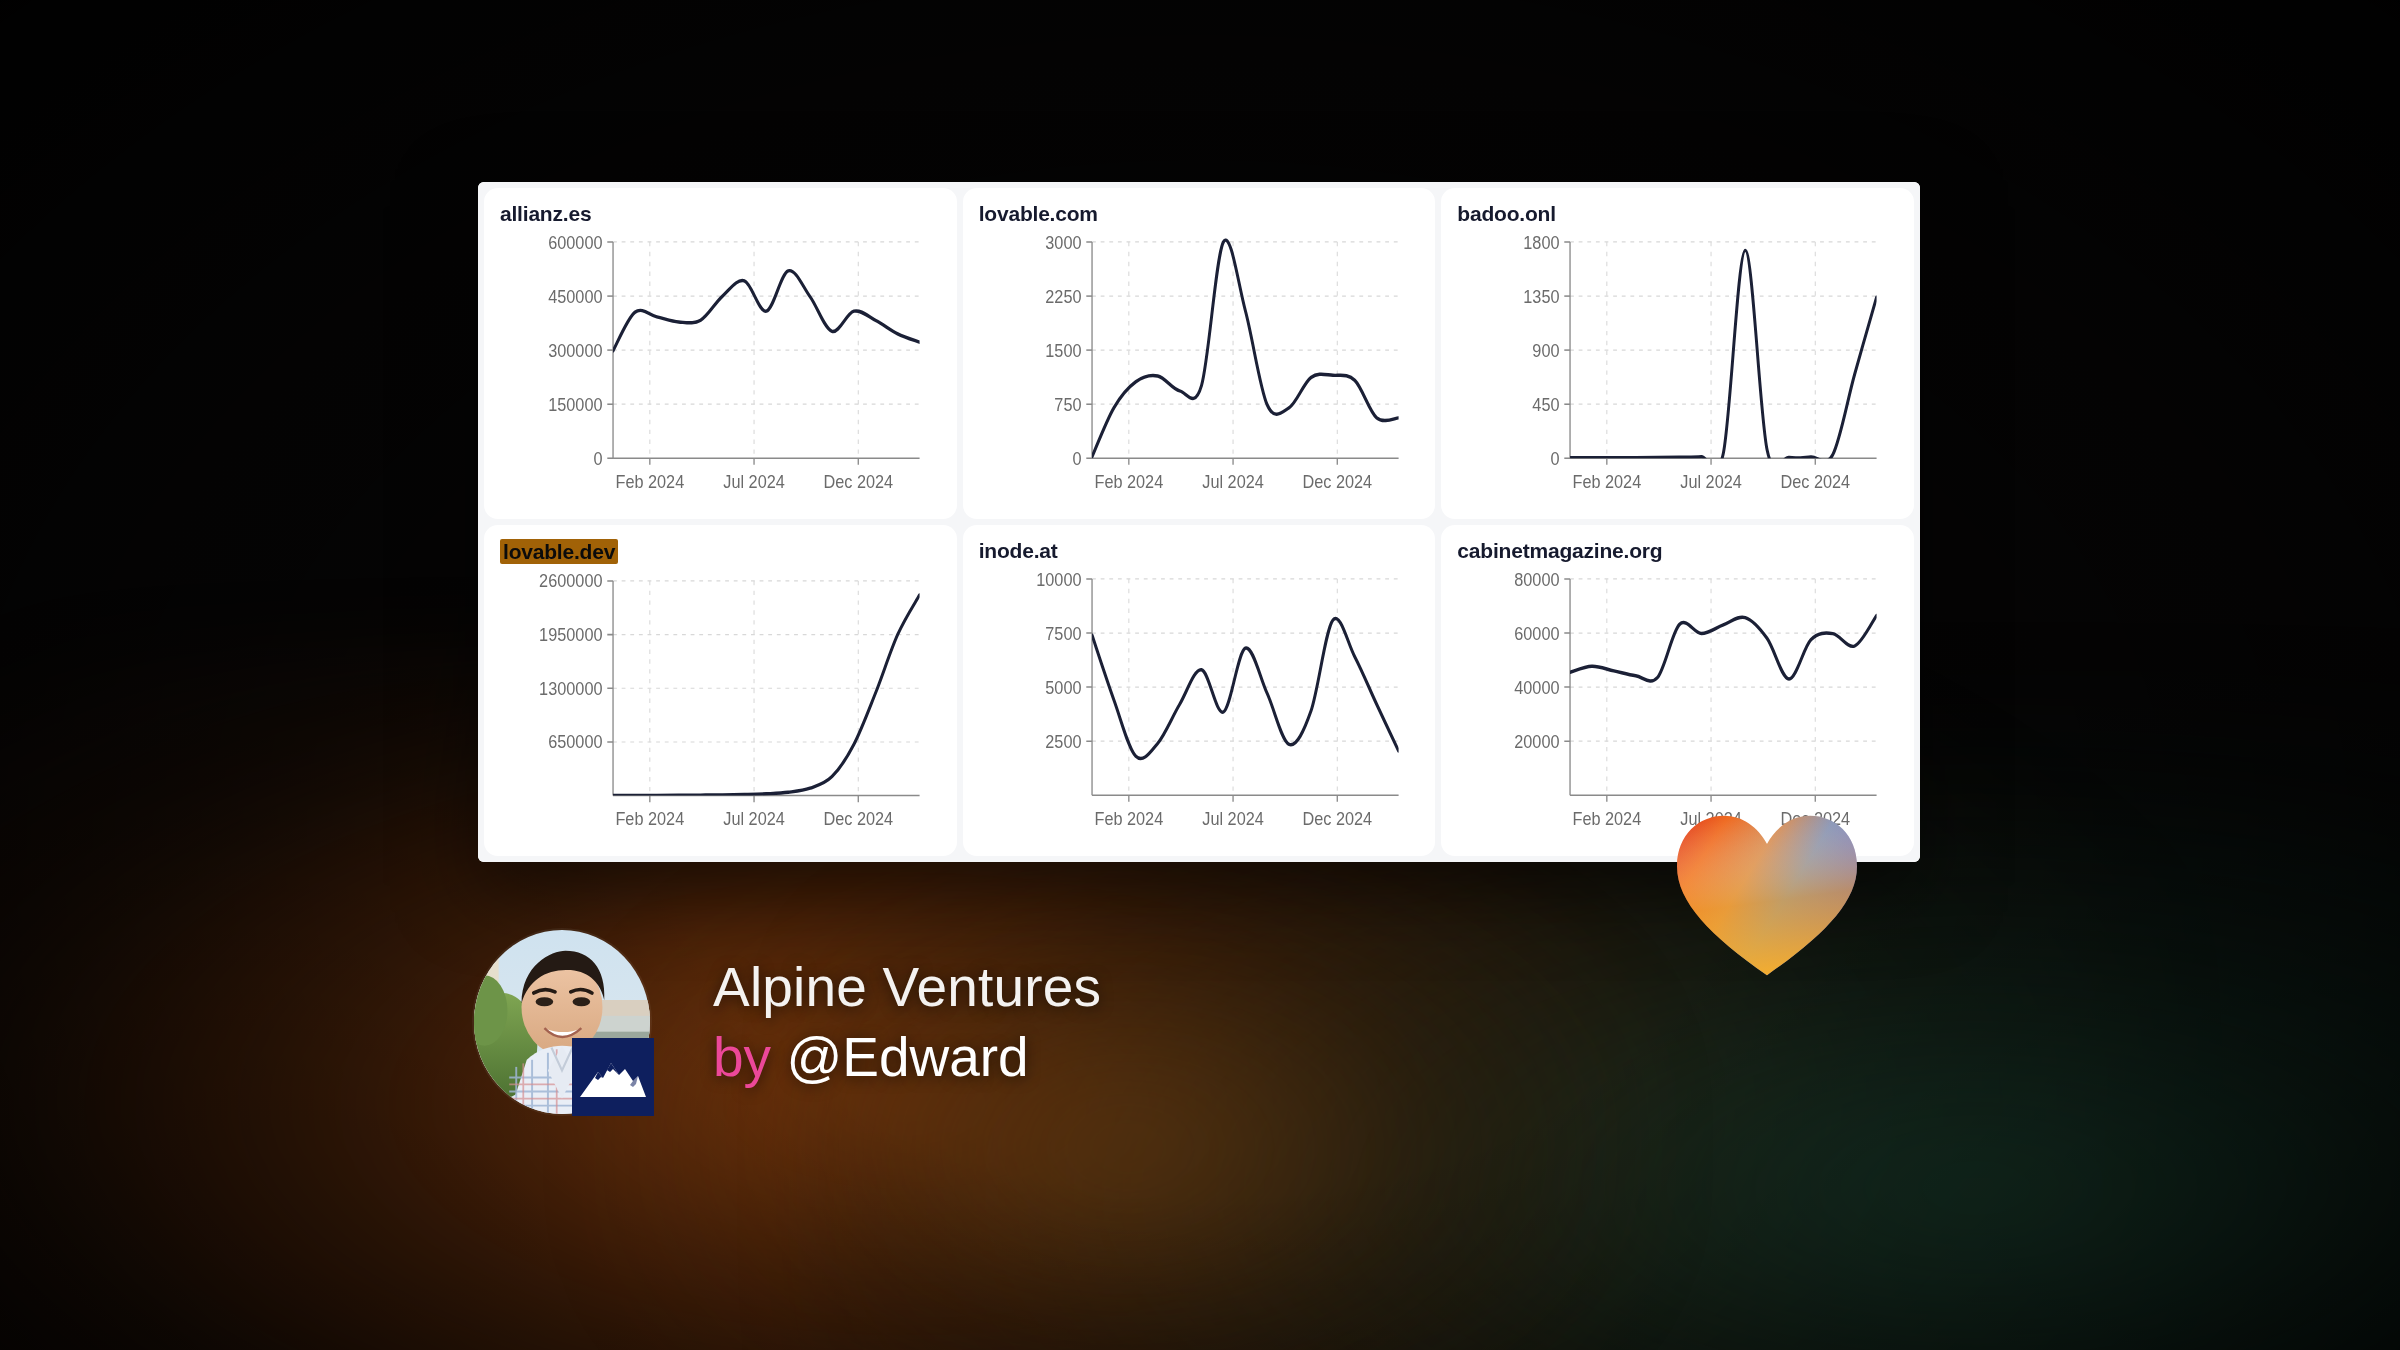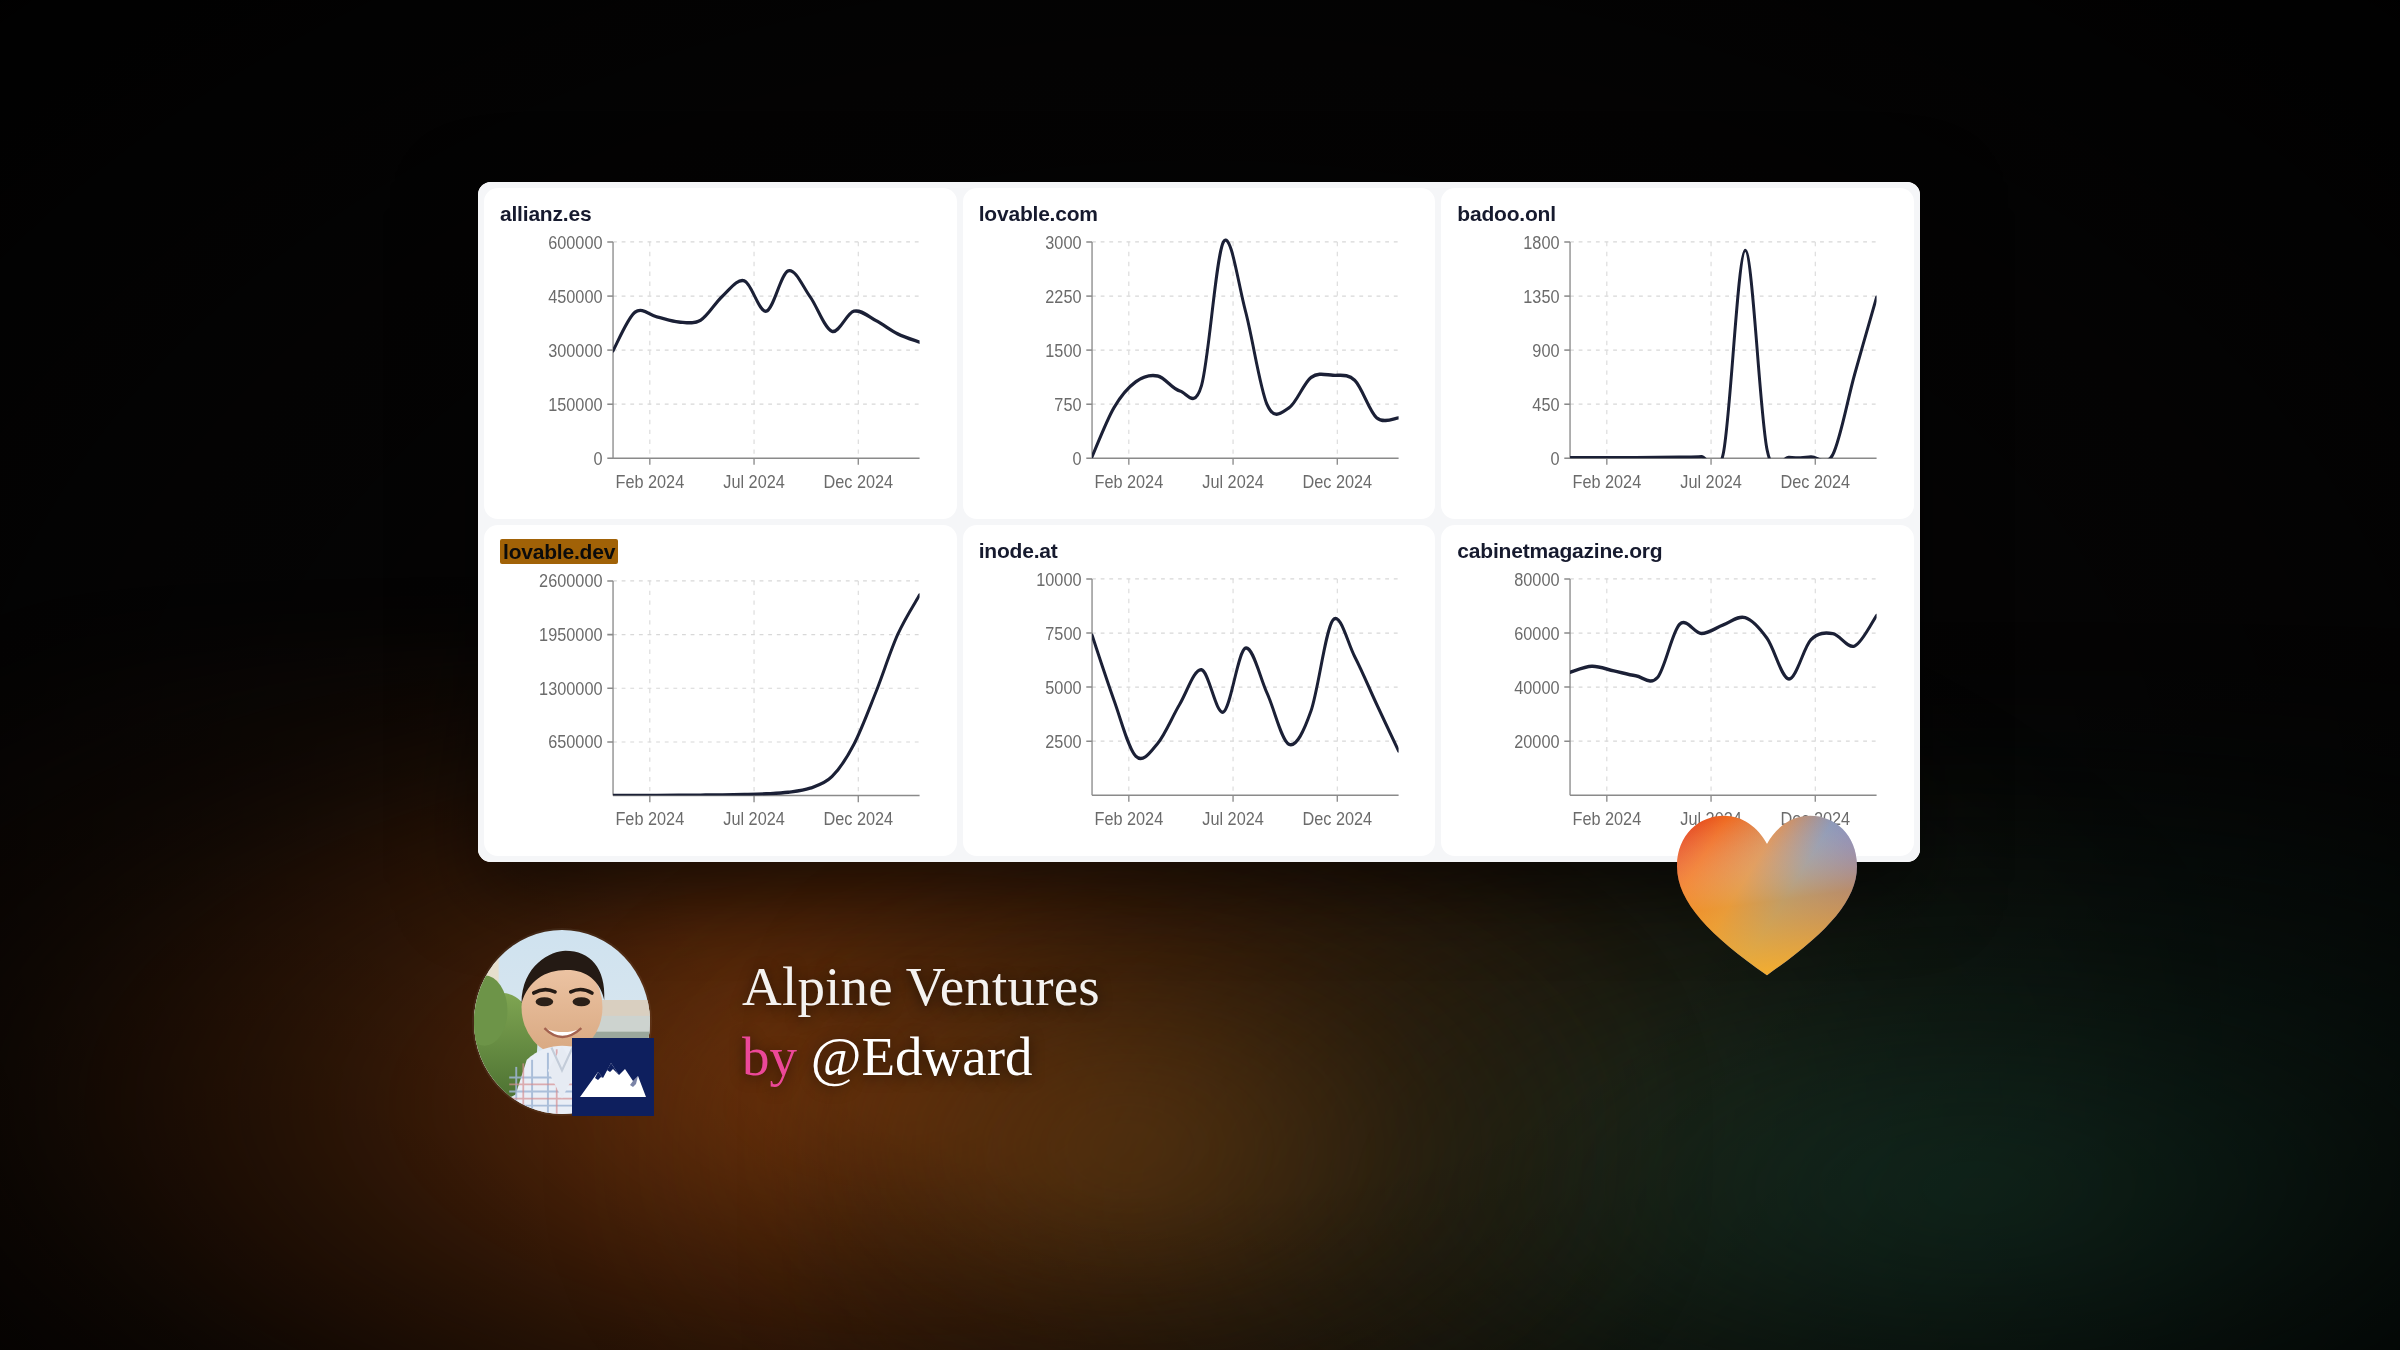--- a/index.html
+++ b/index.html
@@ -27,21 +27,21 @@
     filter:blur(46px);
   }
   #bg-vignette {
     position:absolute; inset:0;
     background:radial-gradient(ellipse at 50% 62%, rgba(0,0,0,0) 30%, rgba(0,0,0,0.42) 68%, rgba(0,0,0,0.92) 100%);
   }
 
   
   #dashboard-panel {
     position:absolute; left:478px; top:182px; width:1442px; height:680px;
-    background:#ffffff; border-radius:13px; overflow:hidden;
+    background:#ffffff; border-radius:6px; overflow:hidden;
     box-shadow:0 24px 80px rgba(0,0,0,0.55);
   }
   #chart-grid {
     display:grid;
     grid-template-columns:repeat(3, 1fr);
     grid-template-rows:repeat(2, 1fr);
     gap:0px;
     width:100%; height:100%;
     background:#f5f6f8;
     padding:3px;
@@ -89,21 +89,21 @@
     border-radius:50%; overflow:hidden;
     box-shadow:0 0 0 2px rgba(255,255,255,0.06);
   }
   #avatar-photo svg { width:100%; height:100%; display:block; }
   #avatar-badge {
     position:absolute; left:100px; top:110px; width:82px; height:78px;
     background:#0e1f5e; display:flex; align-items:center; justify-content:center;
   }
   #avatar-badge svg { width:70px; height:44px; display:block; }
 
-  #footer-text { margin-left:90px;font-family:Liberation Serif, serif; }
+  #footer-text { margin-left:61px; }
   #footer-title {
     font-size:55px; font-weight:400; color:#f4f2f0;
     letter-spacing:0.2px; line-height:1.02;
     text-shadow:0 2px 14px rgba(0,0,0,0.6);
   }
   #footer-sub {
     font-size:55px; font-weight:400; line-height:1.02; margin-top:13px;
     text-shadow:0 2px 14px rgba(0,0,0,0.6);
   }
   .by-word { color:#ec4899; }

